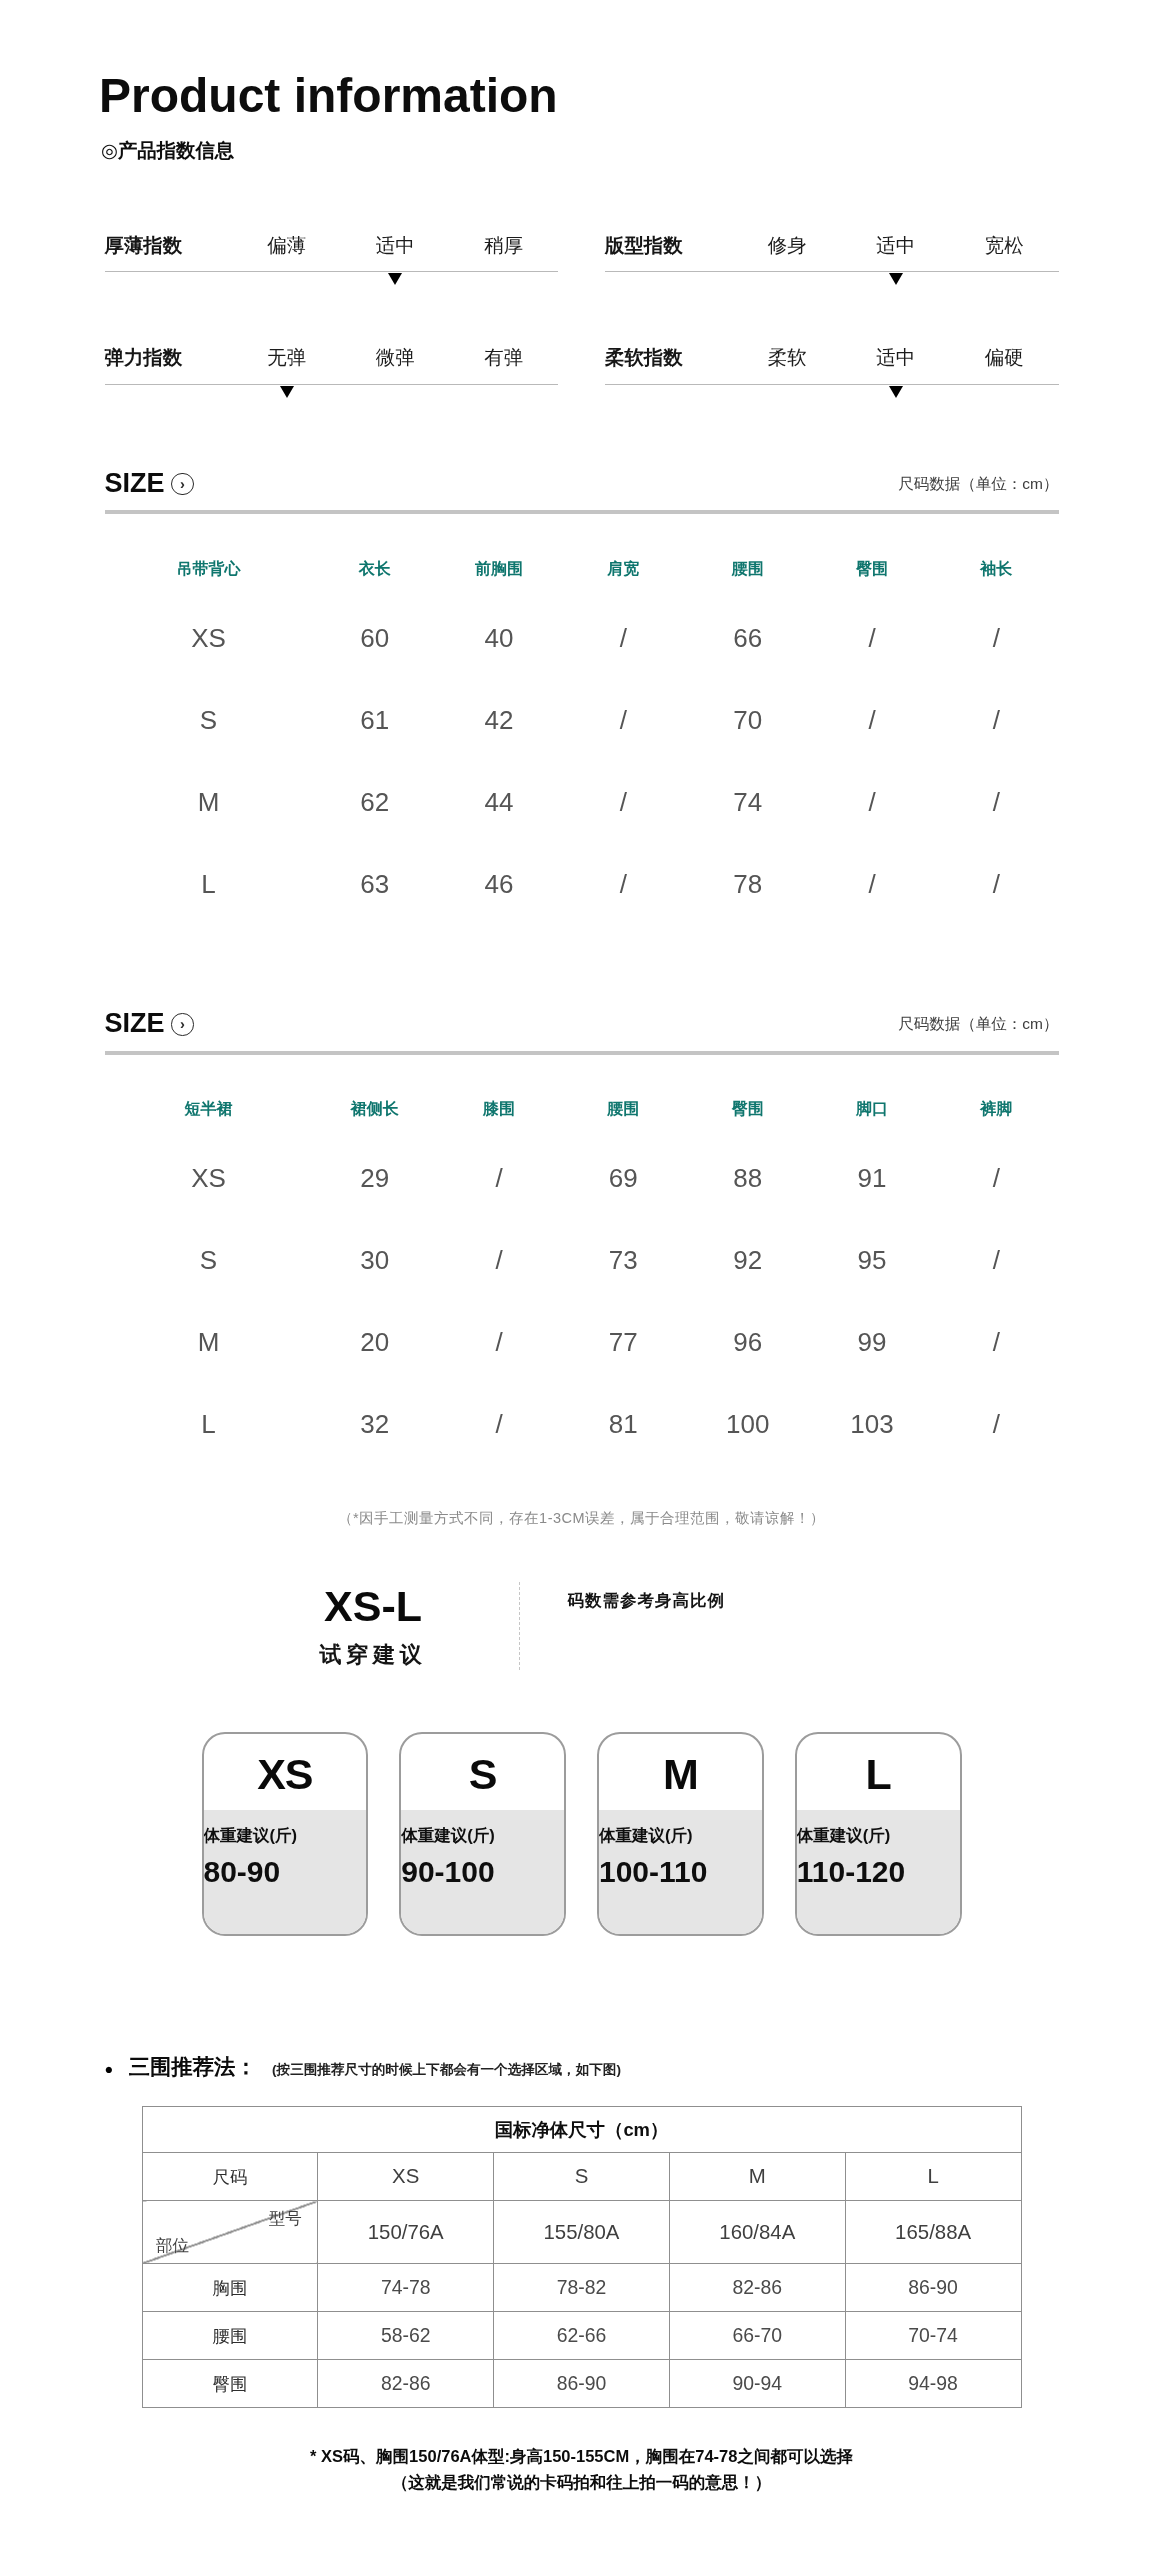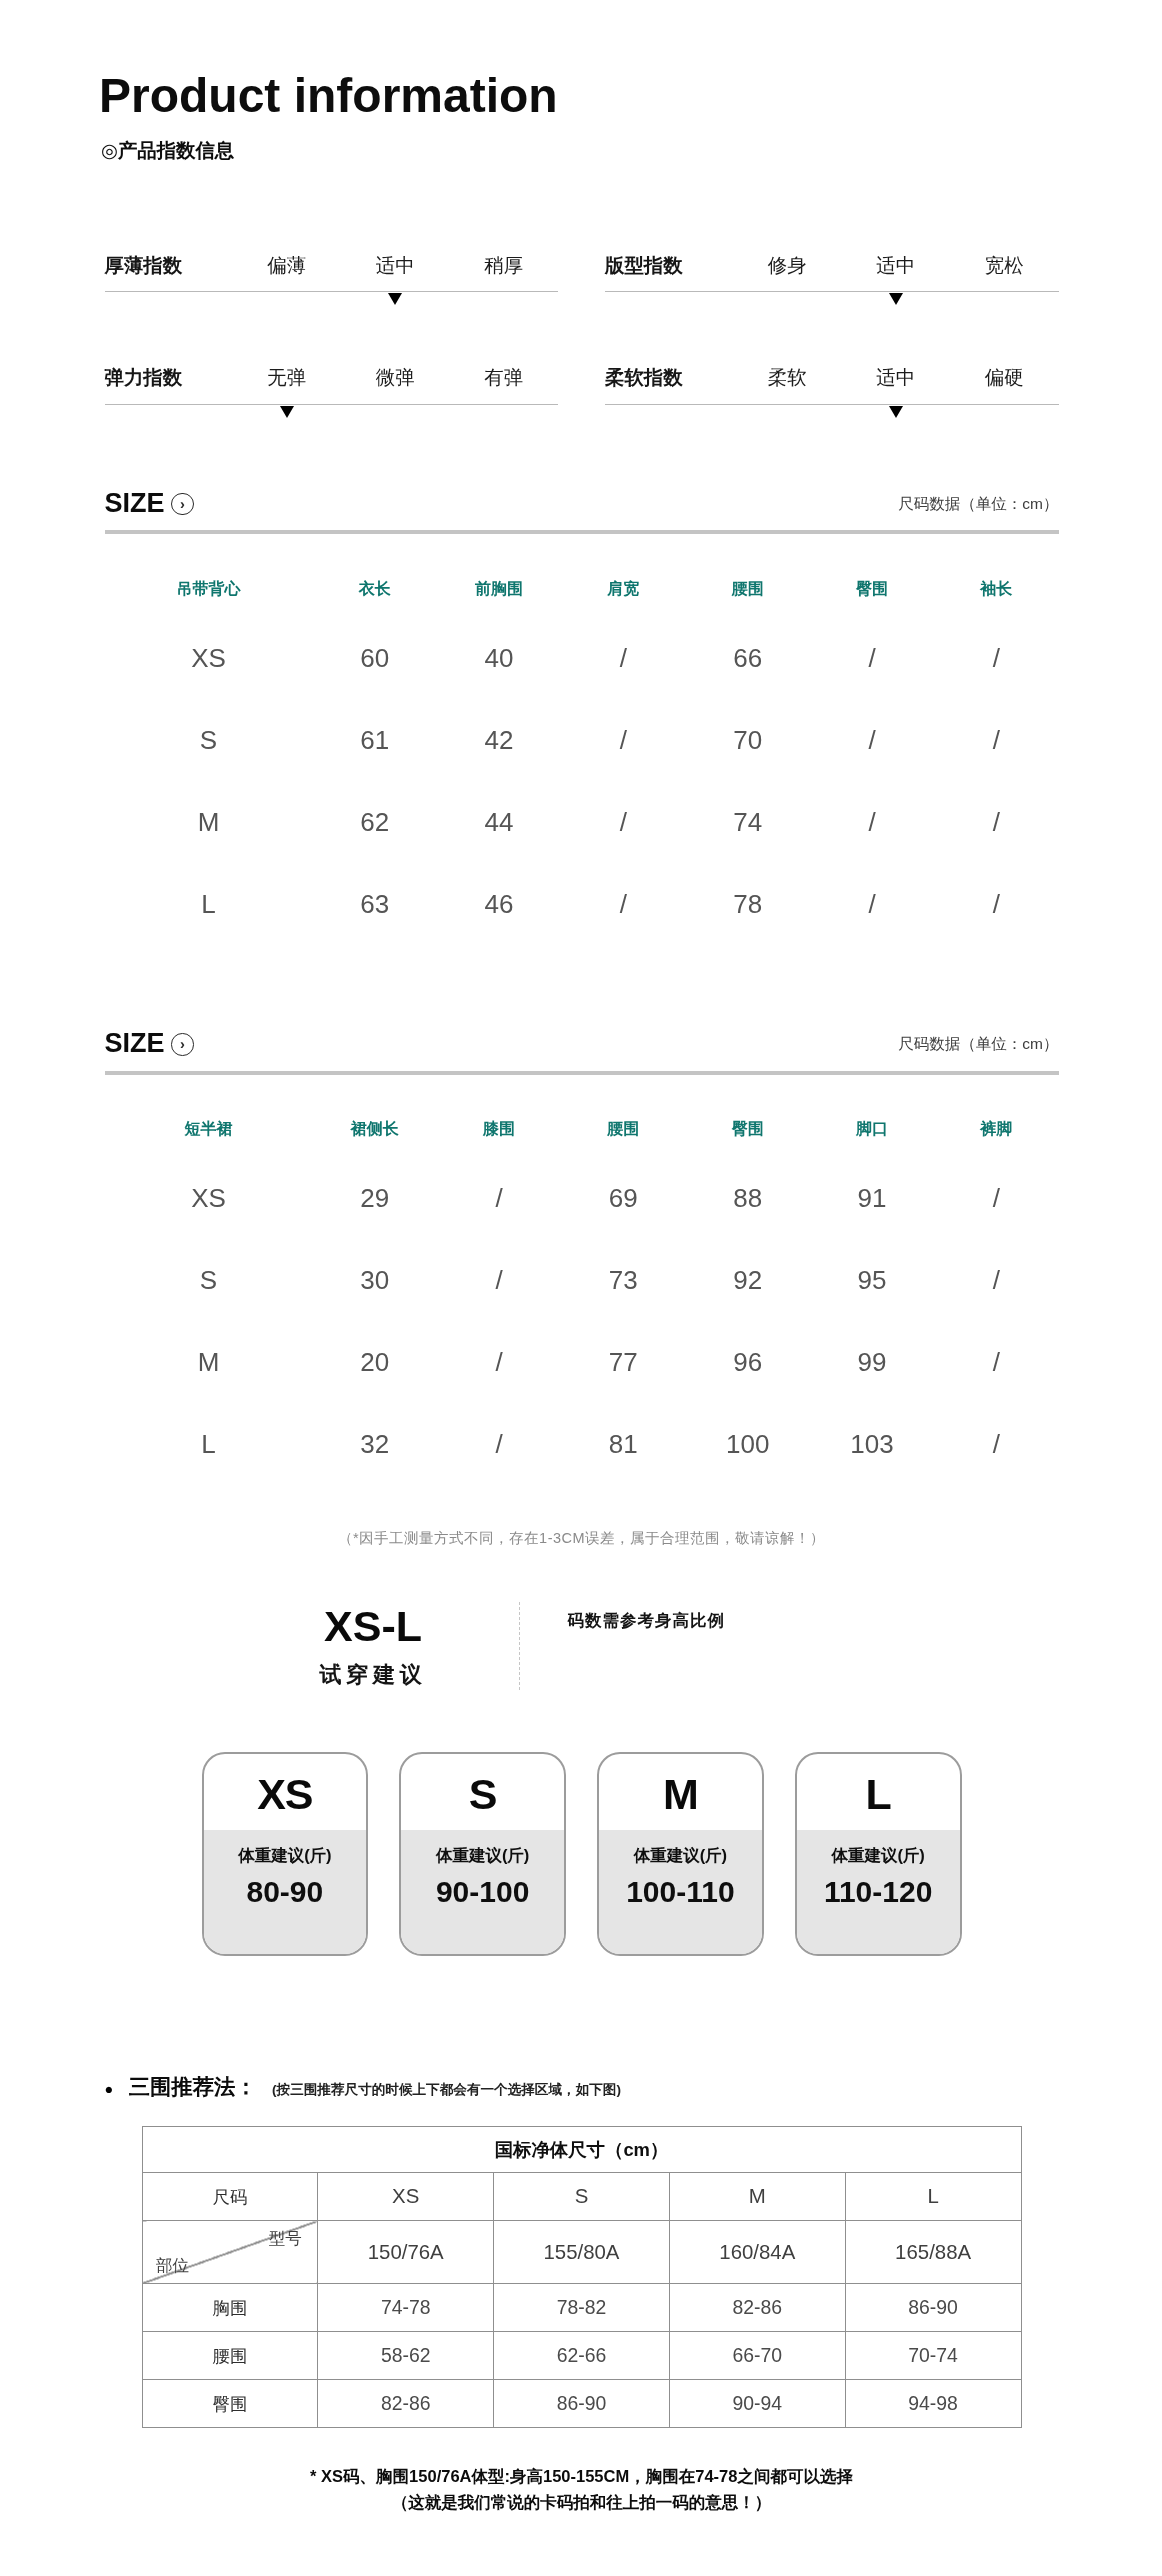--- a/index.html
+++ b/index.html
@@ -4,21 +4,21 @@
 <style>
   html,body{margin:0;padding:0;}
   body{
     width:1163px;height:2576px;background:#ffffff;overflow:hidden;
     font-family:"Liberation Sans","DejaVu Sans",sans-serif;color:#111;
   }
   .title{margin:68px 0 0 99px;font-size:48px;font-weight:800;color:#0d0d0d;letter-spacing:0;}
   .subtitle{margin:13.6px 0 0 101px;font-size:19.4px;font-weight:700;color:#0d0d0d;}
 
   
-  .idx-grid{width:954px;margin:88px auto 0;display:grid;grid-template-columns:1fr 1fr;column-gap:47px;row-gap:72px;}
+  .idx-grid{width:954px;margin:68px auto 0;display:grid;grid-template-columns:1fr 1fr;column-gap:47px;row-gap:72px;}
   .idx-group{display:flex;align-items:baseline;border-bottom:1.9px solid #b9b9b9;padding-bottom:12.6px;position:relative;}
   .idx-label{font-size:19.4px;font-weight:600;color:#161616;width:128px;flex:none;}
   .idx-opt{flex:1;text-align:center;font-size:19.4px;font-weight:500;color:#1c1c1c;position:relative;}
   .tri{position:absolute;left:50%;transform:translateX(-50%);top:calc(100% + 14.5px);width:0;height:0;display:block;
        border-left:7.8px solid transparent;border-right:7.8px solid transparent;border-top:12.6px solid #000;}
 
   
   .size-block{width:954px;margin:83px auto 0;}
   .size-head{display:flex;justify-content:space-between;align-items:flex-end;}
   .size-title{font-size:27px;font-weight:800;color:#0c0c0c;}
@@ -45,21 +45,21 @@
   .fit-weight{font-size:45px;font-weight:800;color:#0a0a0a;display:inline-block;}
   .fit-unit{font-size:19.4px;font-weight:700;margin-left:5.8px;color:#0a0a0a;}
   .fit-wcap{font-size:16.5px;font-weight:600;margin-top:7.8px;color:#141414;letter-spacing:1px;}
 
   
   .cards{width:760px;margin:62px auto 0;display:flex;gap:31px;}
   .card{flex:1;height:200px;border:2.9px solid #9c9c9c;border-radius:23px;overflow:hidden;
         display:flex;flex-direction:column;background:#fff;}
   .card-size{flex:1;display:flex;align-items:center;justify-content:center;font-size:43px;font-weight:600;
              color:#0a0a0a;letter-spacing:-1px;padding-top:3.9px;}
-  .card-band{height:109px;background:#e5e5e5;text-align:center;padding-top:15.5px;}
+  .card-band{height:109px;background:#e5e5e5;text-align:left;padding-top:15.5px;}
   .card-band-label{font-size:16.5px;font-weight:700;color:#0e0e0e;}
   .card-band-range{font-size:30px;font-weight:700;margin-top:7.8px;color:#0e0e0e;}
 
   
   .rec-head{width:954px;margin:116px auto 0;display:flex;align-items:baseline;gap:15.5px;}
   .rec-bullet{font-size:14.5px;color:#000;}
   .rec-title{font-size:21.3px;font-weight:800;color:#0b0b0b;}
   .rec-note{font-size:13.6px;font-weight:600;color:#222;}
 
   .gb-wrap{width:880px;margin:25px auto 0;}

